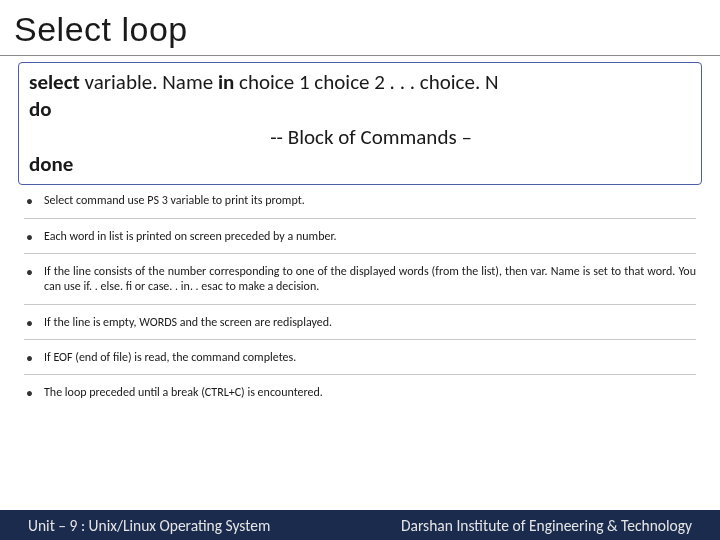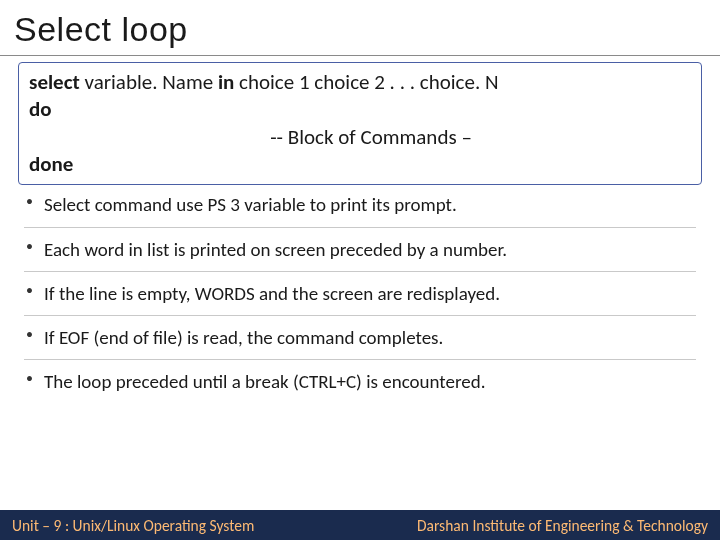--- a/index.html
+++ b/index.html
@@ -29,21 +29,21 @@
     line-height: 1.3;
   }
   .codebox .kw { font-weight: 700; }
   .codebox .indent { padding-left: 22px; display: block; text-align: center; }
   .bullets {
     padding: 0 24px 0 24px;
   }
   .bullets li {
     list-style: none;
     position: relative;
-    font-size: 19px;
+    font-size: 12px;
     line-height: 1.28;
     margin-bottom: 10px;
     padding-left: 20px;
     border-bottom: 1px solid #c9c9c9;
     padding-bottom: 9px;
     text-align: justify;
   }
   .bullets li:last-child { border-bottom: none; }
   .bullets li::before {
     content: "•";
@@ -51,46 +51,47 @@
     left: 2px;
     top: 0;
     font-size: 14px;
     color: #333;
   }
   .footer {
     position: absolute;
     left: 0; right: 0; bottom: 0;
     height: 30px;
     background: #1a2b4e;
-    color: #fdba74;
+    color: #e5e5e5;
     display: flex;
     justify-content: space-between;
     align-items: center;
     font-size: 15.5px;
-    padding: 0 12px;
+    padding: 0 28px;
   }
   .footer .right { text-align: right; }
 </style>
 </head>
 <body>
 
 <div class="title">Select loop</div>
 
 <div class="codebox">
   <div>
     <span class="kw">select</span><span> variable. Name </span><span class="kw">in</span><span> choice 1 choice 2 . . . choice. N</span>
   </div>
   <div class="kw">do</div>
   <span class="indent">-- Block of Commands –</span>
   <div class="kw">done</div>
 </div>
 
 <ul class="bullets">
   <li>Select command use PS 3 variable to print its prompt.</li>
   <li>Each word in list is printed on screen preceded by a number.</li>
+  <li>If the line consists of the number corresponding to one of the displayed words (from the list), then var. Name is set to that word. You can use if. . else. fi or case. . in. . esac to make a decision.</li>
   <li>If the line is empty, WORDS and the screen are redisplayed.</li>
   <li>If EOF (end of file) is read, the command completes.</li>
   <li>The loop preceded until a break (CTRL+C) is encountered.</li>
 </ul>
 
 <div class="footer">
   <span>Unit – 9  : Unix/Linux Operating System</span>
   <span class="right">Darshan Institute of Engineering &amp; Technology</span>
 </div>
 

